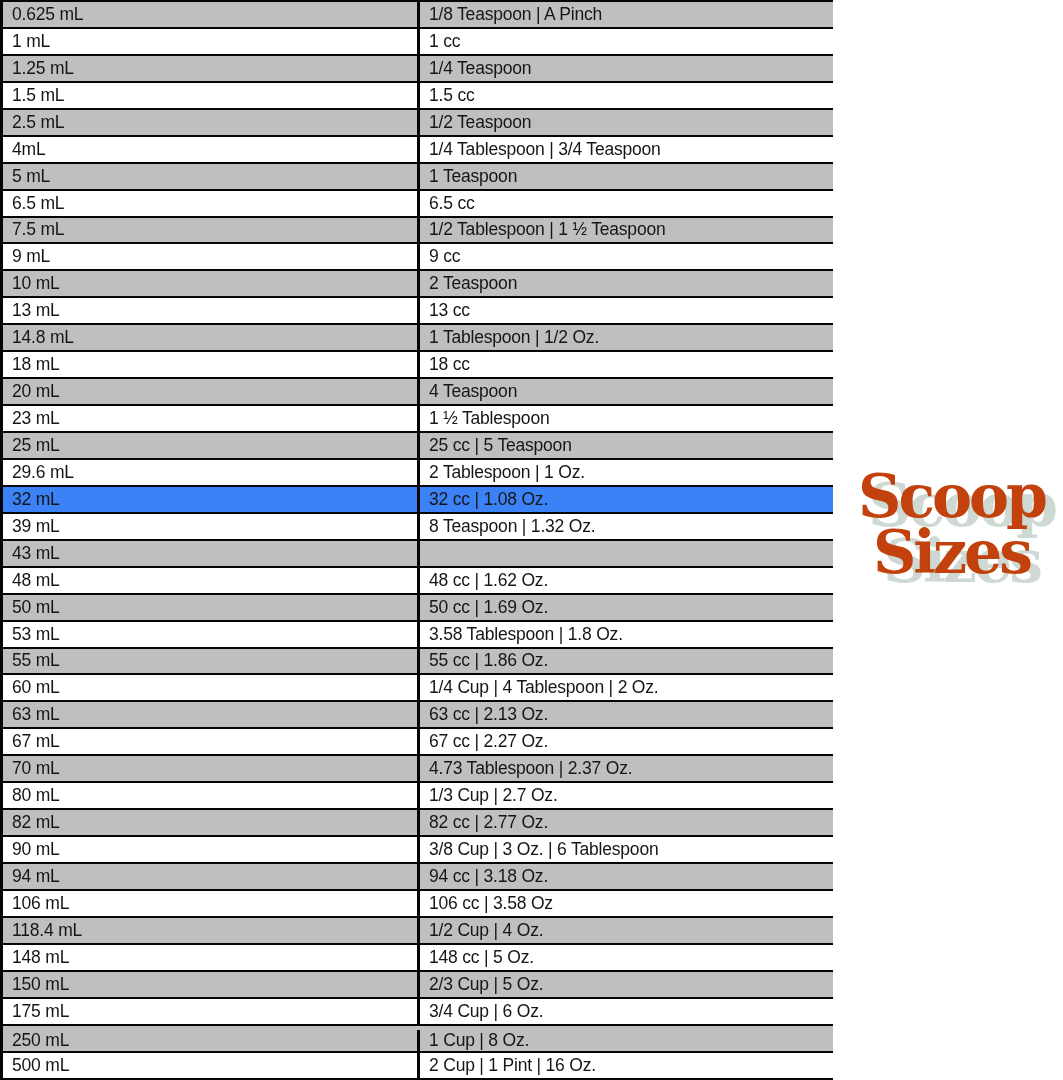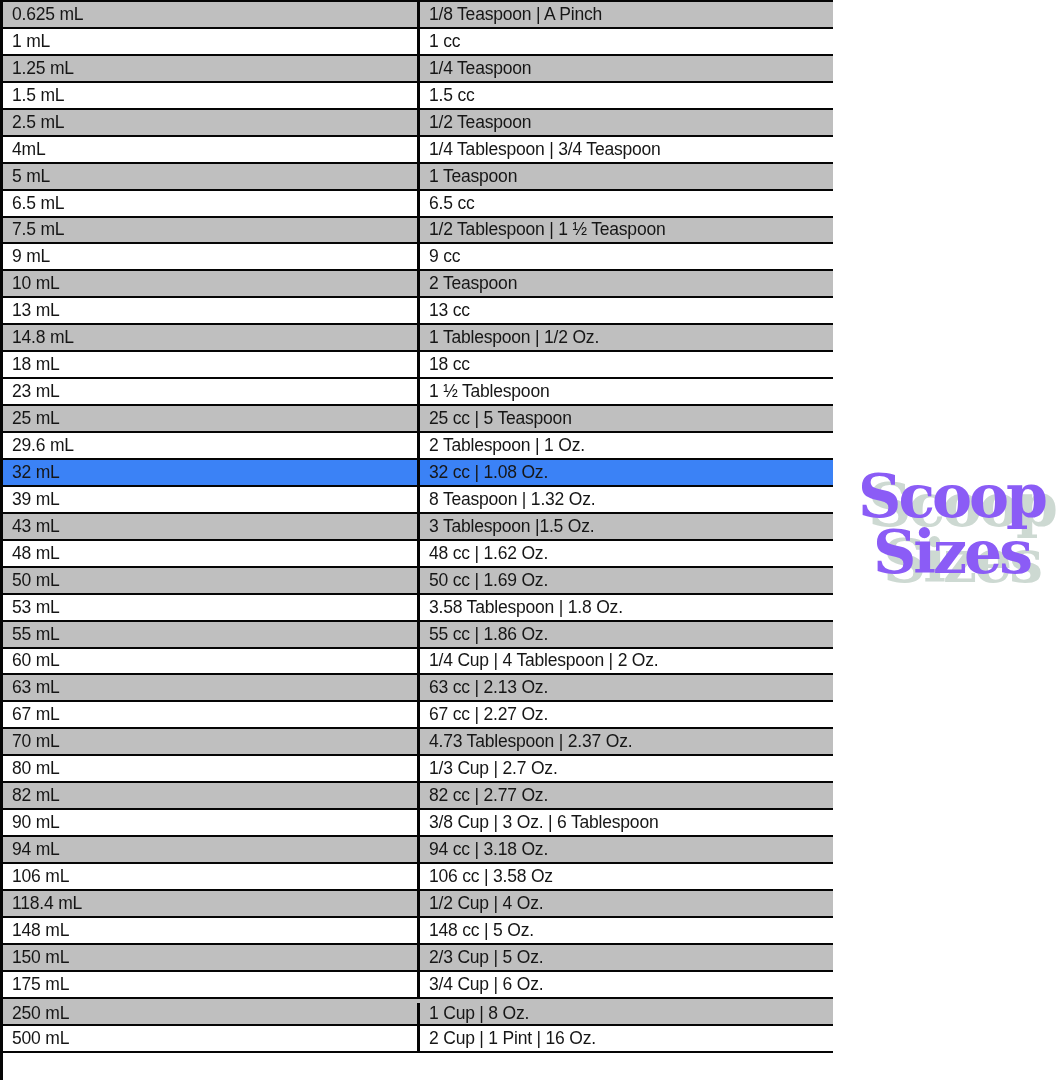--- a/index.html
+++ b/index.html
@@ -124,20 +124,24 @@
         <div class="cell c2">13 cc</div>
       </div>
       <div class="row gray" style="background: rgb(191, 191, 191);">
         <div class="cell c1">14.8 mL</div>
         <div class="cell c2">1 Tablespoon | 1/2 Oz.</div>
       </div>
       <div class="row white">
         <div class="cell c1">18 mL</div>
         <div class="cell c2">18 cc</div>
       </div>
+      <div class="row gray" style="background: rgb(191, 191, 191);">
+        <div class="cell c1">20 mL</div>
+        <div class="cell c2">4 Teaspoon</div>
+      </div>
       <div class="row white">
         <div class="cell c1">23 mL</div>
         <div class="cell c2">1 ½ Tablespoon</div>
       </div>
       <div class="row gray" style="background: rgb(191, 191, 191);">
         <div class="cell c1">25 mL</div>
         <div class="cell c2">25 cc | 5 Teaspoon</div>
       </div>
       <div class="row white">
         <div class="cell c1">29.6 mL</div>
@@ -146,21 +150,20 @@
       <div class="row gray" style="background: #3b82f6;">
         <div class="cell c1">32 mL</div>
         <div class="cell c2">32 cc | 1.08 Oz.</div>
       </div>
       <div class="row white">
         <div class="cell c1">39 mL</div>
         <div class="cell c2">8 Teaspoon | 1.32 Oz.</div>
       </div>
       <div class="row gray" style="background: rgb(191, 191, 191);">
         <div class="cell c1">43 mL</div>
-        <div class="cell c2">3 Tablespoon |1.5 Oz.</div>
       </div>
       <div class="row white">
         <div class="cell c1">48 mL</div>
         <div class="cell c2">48 cc | 1.62 Oz.</div>
       </div>
       <div class="row gray" style="background: rgb(191, 191, 191);">
         <div class="cell c1">50 mL</div>
         <div class="cell c2">50 cc | 1.69 Oz.</div>
       </div>
       <div class="row white">
@@ -226,18 +229,18 @@
       <div class="row gray" style="background: rgb(191, 191, 191); align-items: flex-end;">
         <div class="cell c1">250 mL</div>
         <div class="cell c2">1 Cup | 8 Oz.</div>
       </div>
       <div class="row white">
         <div class="cell c1">500 mL</div>
         <div class="cell c2">2 Cup | 1 Pint | 16 Oz.</div>
       </div>
     </div>
 
-  <div class="logo" style="color: #8b5cf6; text-shadow: rgb(205, 217, 210) 10px 9px 0px;">
+  <div class="logo" style="color: #c2410c; text-shadow: rgb(205, 217, 210) 10px 9px 0px;">
     <span class="line">Scoop</span>
     <span class="line">Sizes</span>
   </div>
 
 </div>
 
 </body></html>

